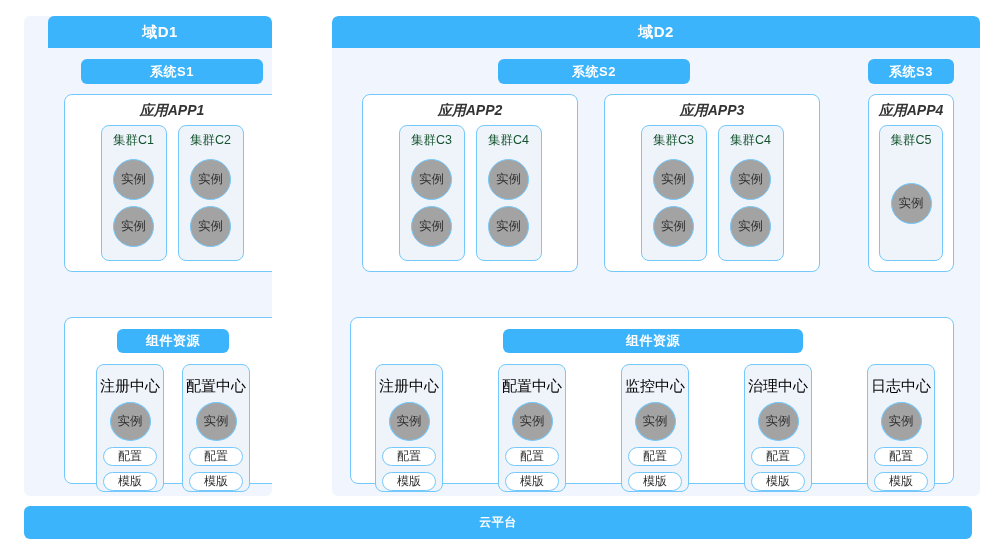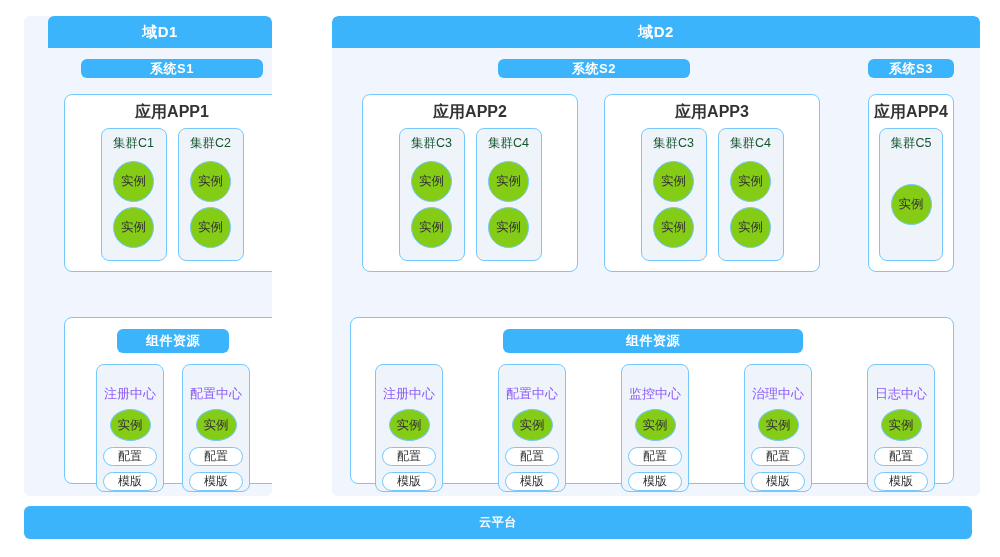--- a/index.html
+++ b/index.html
@@ -34,38 +34,39 @@
   .domain-title{
     height:32px;
     font-size:15px;
     border-radius:6px 6px 0 0;
   }
   .domain-body{position:relative;}
 
   
   .sys-pill{
     position:absolute;
-    height:19px;
+    height:25px;
     font-size:13px;
     border-radius:6px;
   }
 
   
   .appbox{
     position:absolute;
     background:#ffffff;
     border:1.5px solid #74c8fb;
     border-radius:8px;
     box-sizing:border-box;
     display:flex;flex-direction:column;align-items:center;
   }
   .app-title{
-    font-size:16px;font-weight:bold;color:#333;
+    font-size:14px;font-weight:bold;color:#333;
     margin-top:7px;margin-bottom:5px;
     white-space:nowrap;
+    font-style:italic;
   }
   .clusters{
     display:flex;flex-direction:row;gap:11px;
     padding:0 10px 10px 10px;
     box-sizing:border-box;
     flex:1;width:100%;justify-content:center;
   }
   .cluster{
     background:#eff4fb;
     border:1.5px solid #74c8fb;
@@ -79,21 +80,21 @@
   }
   .inst-wrap{
     flex:1;width:100%;
     display:flex;flex-direction:column;align-items:center;
     justify-content:space-evenly;
     padding:3px 0 6px 0;box-sizing:border-box;
   }
   .inst-wrap.single{justify-content:center;}
   .instance{
     width:41px;height:41px;border-radius:50%;
-    background:#84cc16;
+    background:#a3a3a3;
     border:1.5px solid #74c8fb;
     display:flex;align-items:center;justify-content:center;
     font-size:12.5px;color:#333;
     box-sizing:border-box;
   }
 
   
   .compbox{
     position:absolute;
     background:#ffffff;
@@ -112,21 +113,21 @@
     display:flex;flex-direction:row;
   }
   .center{
     background:#eff4fb;
     border:1.5px solid #74c8fb;
     border-radius:8px;
     box-sizing:border-box;
     width:68px;height:128px;
     display:flex;flex-direction:column;align-items:center;
   }
-  .center-title{font-size:13px;color:#8b5cf6;margin-top:20px;white-space:nowrap;}
+  .center-title{font-size:15px;color:#000000;margin-top:12px;white-space:nowrap;}
   .center .instance{margin-top:6px;}
   .tag{
     margin-top:6px;
     width:54px;height:19px;
     background:#ffffff;
     border:1.5px solid #74c8fb;
     border-radius:10px;
     display:flex;align-items:center;justify-content:center;
     font-size:12px;color:#333;
     box-sizing:border-box;

